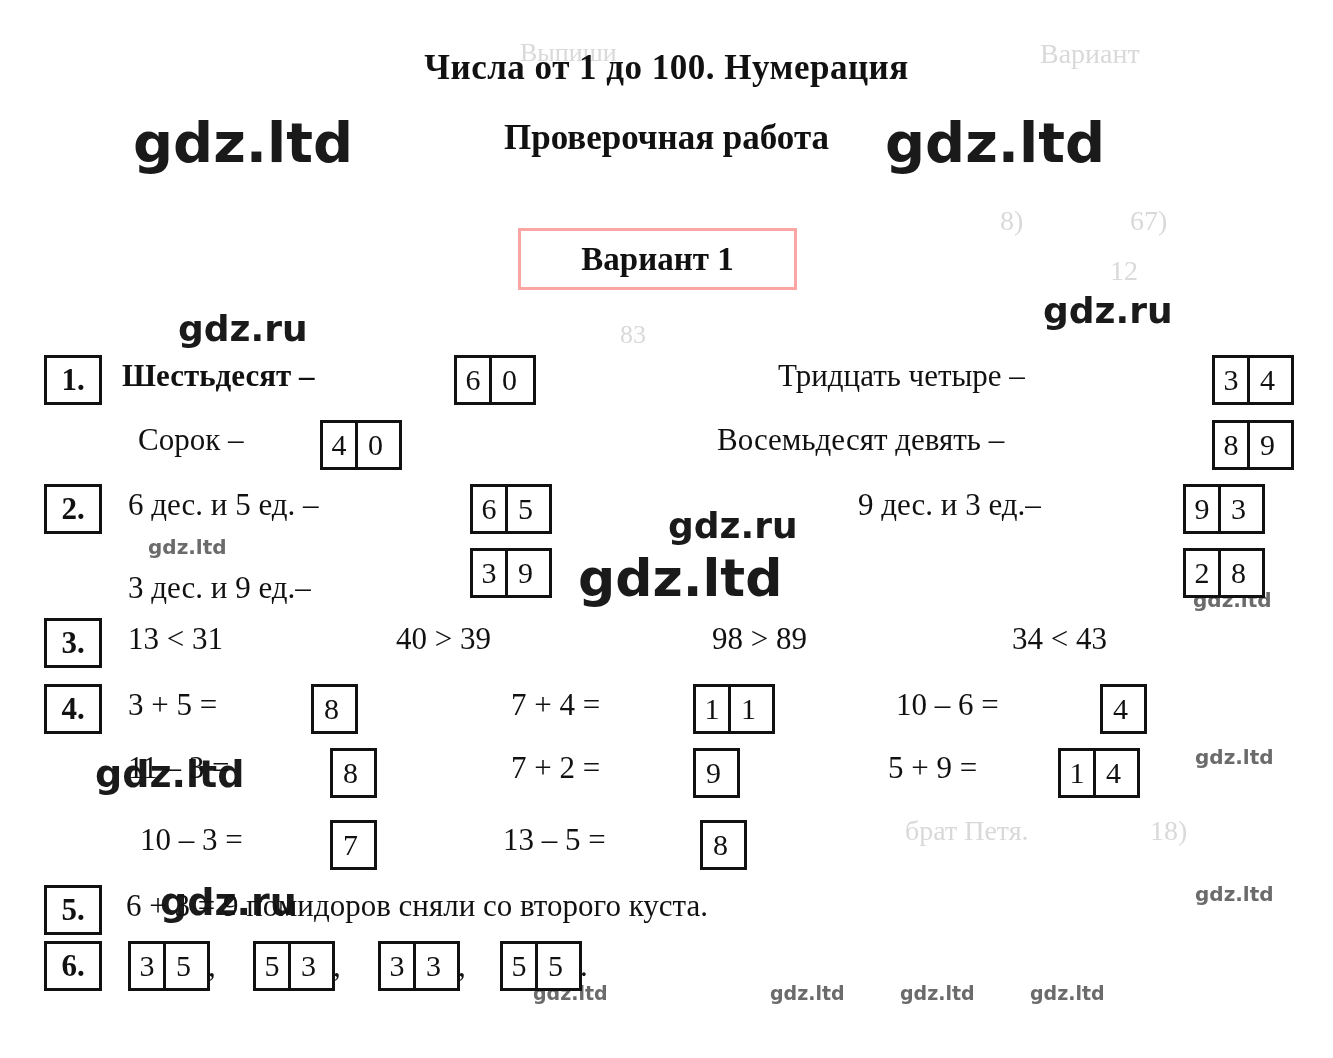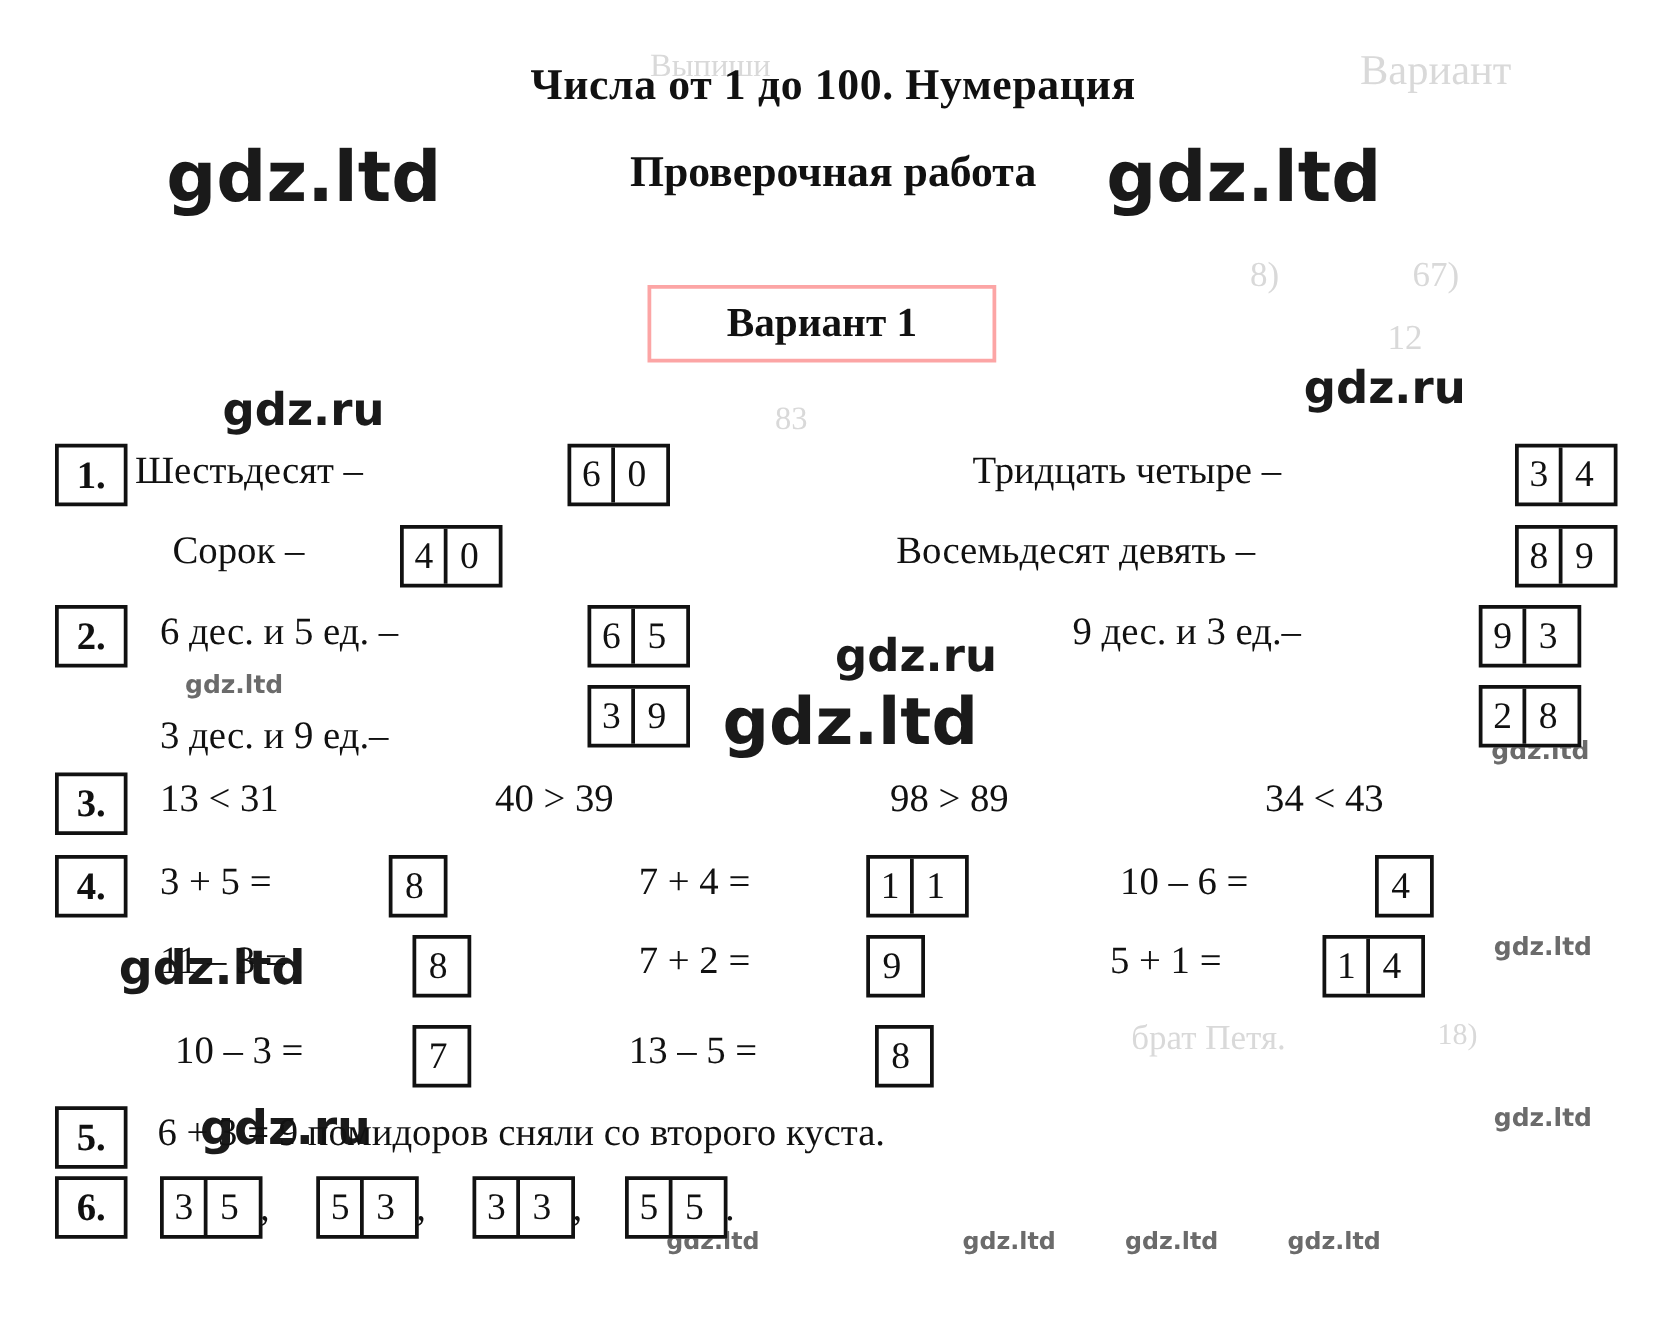--- a/index.html
+++ b/index.html
@@ -117,27 +117,27 @@
     white-space: nowrap;
     font-family: "Liberation Serif", serif;
   }
 </style>
 </head>
 <body>
 
 <div class="page">
 
   <div class="ghost" style="top:38px; left:520px; font-size:26px;">Выпиши</div>
-  <div class="ghost" style="top:38px; left:1040px; font-size:34px;margin-left:48px;">Вариант</div>
+  <div class="ghost" style="top:38px; left:1040px; font-size:28px;">Вариант</div>
   <div class="ghost" style="top:205px; left:1000px; font-size:28px;">8)</div>
   <div class="ghost" style="top:205px; left:1130px; font-size:28px;">67)</div>
   <div class="ghost" style="top:255px; left:1110px; font-size:28px;">12</div>
   <div class="ghost" style="top:320px; left:620px; font-size:26px;">83</div>
   <div class="ghost" style="top:815px; left:905px; font-size:28px;">брат Петя.</div>
-  <div class="ghost" style="top:815px; left:1150px; font-size:24px;">18)</div>
+  <div class="ghost" style="top:815px; left:1150px; font-size:28px;">18)</div>
   <div class="ghost" style="top:960px; left:160px; font-size:28px;">6)</div>
 
   <div class="title">Числа от 1 до 100. Нумерация</div>
   <div class="subtitle">Проверочная работа</div>
   <div class="variant-box">Вариант 1</div>
 
   <div class="wm" style="top:110px; left:133px; font-size:56px;">gdz.ltd</div>
   <div class="wm" style="top:110px; left:885px; font-size:56px;">gdz.ltd</div>
   <div class="wm" style="top:308px; left:178px; font-size:36px;">gdz.ru</div>
   <div class="wm" style="top:290px; left:1043px; font-size:36px;">gdz.ru</div>
@@ -149,21 +149,21 @@
   <div class="wm tiny" style="top:588px; left:1193px; font-size:20px;">gdz.ltd</div>
   <div class="wm tiny" style="top:745px; left:1195px; font-size:20px;">gdz.ltd</div>
   <div class="wm tiny" style="top:882px; left:1195px; font-size:20px;">gdz.ltd</div>
   <div class="wm tiny" style="top:982px; left:533px; font-size:19px;">gdz.ltd</div>
   <div class="wm tiny" style="top:982px; left:770px; font-size:19px;">gdz.ltd</div>
   <div class="wm tiny" style="top:982px; left:900px; font-size:19px;">gdz.ltd</div>
   <div class="wm tiny" style="top:982px; left:1030px; font-size:19px;">gdz.ltd</div>
 
   <div class="tasknum" style="top:355px; left:44px;">1.</div>
 
-  <div class="txt" style="top:358px; left:108px;">Шестьдесят –</div>
+  <div class="txt" style="top:358px; left:122px;font-weight:bold;">Шестьдесят –</div>
   <div class="cells" style="top:355px; left:454px; width:76px;">
     <span class="cell">6</span>
     <span class="cell">0</span>
   </div>
 
   <div class="txt" style="top:358px; left:778px;">Тридцать четыре –</div>
   <div class="cells" style="top:355px; left:1212px; width:76px;">
     <span class="cell">3</span>
     <span class="cell">4</span>
   </div>
@@ -228,21 +228,21 @@
   </div>
 
   <div class="txt" style="top:750px; left:128px;">11 – 3 =</div>
   <div class="cells" style="top:748px; left:330px; width:41px;">
     <span class="cell">8</span>
   </div>
   <div class="txt" style="top:750px; left:511px;">7 + 2 =</div>
   <div class="cells" style="top:748px; left:693px; width:41px;">
     <span class="cell">9</span>
   </div>
-  <div class="txt" style="top:750px; left:888px;">5 + 1 =</div>
+  <div class="txt" style="top:750px; left:888px;">5 + 9 =</div>
   <div class="cells" style="top:748px; left:1058px; width:76px;">
     <span class="cell">1</span>
     <span class="cell">4</span>
   </div>
 
   <div class="txt" style="top:822px; left:140px;">10 – 3 =</div>
   <div class="cells" style="top:820px; left:330px; width:41px;">
     <span class="cell">7</span>
   </div>
   <div class="txt" style="top:822px; left:503px;">13 – 5 =</div>

